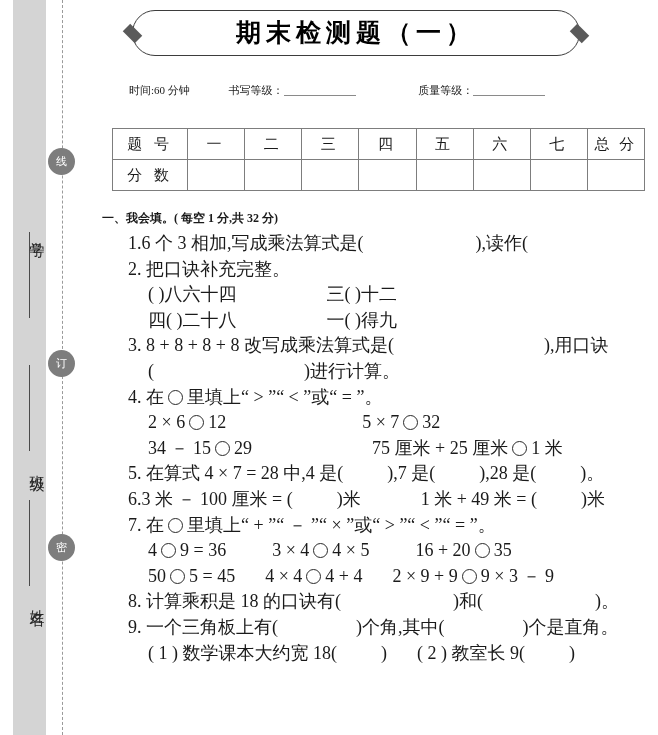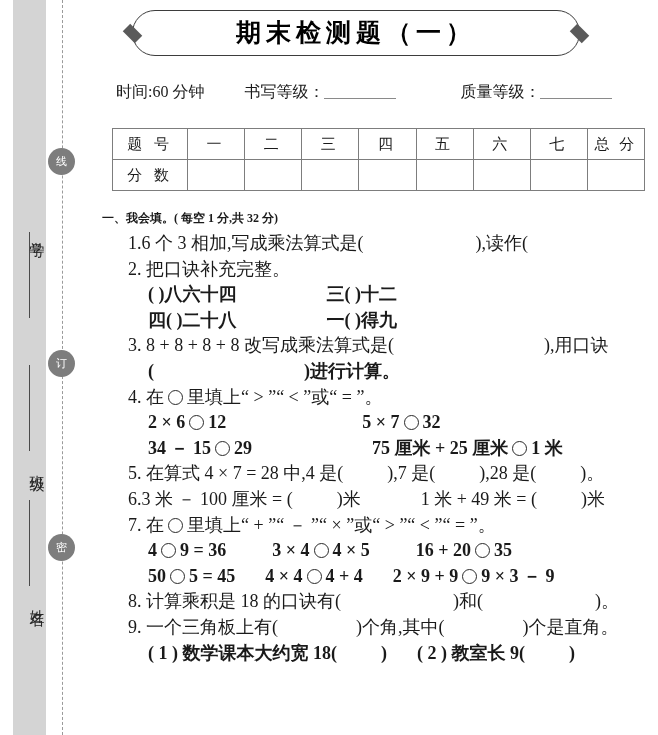--- a/index.html
+++ b/index.html
@@ -103,23 +103,23 @@
     text-align: center;
     font-size: 25px;
     font-weight: bold;
     letter-spacing: 5px;
     color: #000000;
   }
 
   
   #info-line {
     position: absolute;
-    left: 16px; top: 82px;
+    left: 29px; top: 82px;
     width: 530px;
-    font-size: 16px;
+    font-size: 11px;
     white-space: nowrap;
   }
   #info-line .seg { display: inline-block; }
   .blank-rule {
     display: inline-block;
     width: 72px;
     border-bottom: 1px solid #8a8a8a;
     height: 13px;
     vertical-align: -2px;
   }
@@ -161,21 +161,21 @@
     margin-left: 2px;
     line-height: 25px;
     white-space: nowrap;
   }
   .q {
     font-size: 18px;
     line-height: 25.6px;
     margin-left: 28px;
     white-space: nowrap;
   }
-  .q.ind { margin-left: 48px; font-weight: bold; }
+  .q.ind { margin-left: 48px; }
   .gap-s  { display: inline-block; width: 44px; }
   .gap-m  { display: inline-block; width: 78px; }
   .gap-l  { display: inline-block; width: 112px; }
   .gap-xl { display: inline-block; width: 150px; }
   .circ {
     display: inline-block;
     width: 15px; height: 15px;
     border: 1.2px solid #2a2a2a;
     border-radius: 50%;
     vertical-align: -2px;

